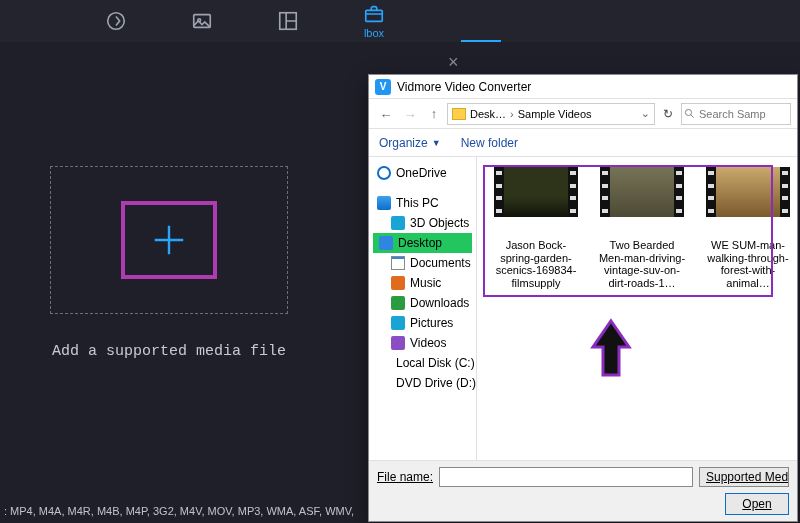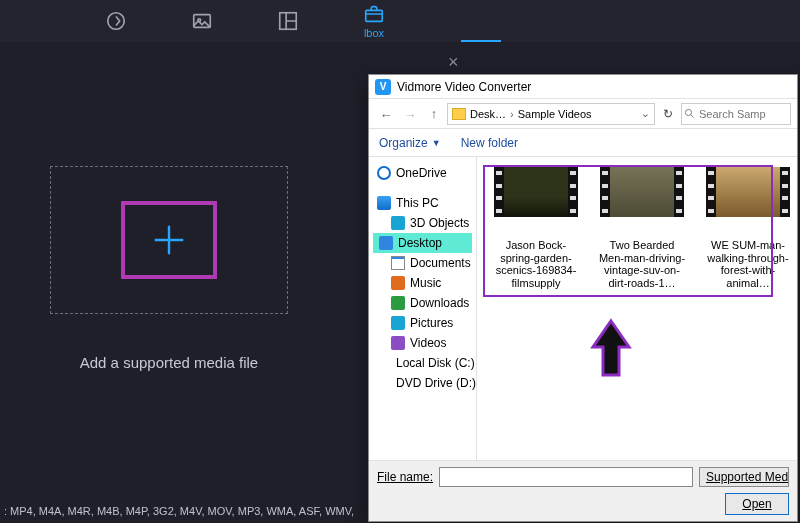--- a/index.html
+++ b/index.html
@@ -45,22 +45,22 @@
     border: 1px dashed #6a6d7a;
     display: flex; align-items: center; justify-content: center;
   }
   .add-box {
     width: 96px; height: 78px;
     border: 4px solid #b03ab3;
     display: flex; align-items: center; justify-content: center;
   }
   .add-box svg { width: 38px; height: 38px; stroke: #2aa5ff; }
   .drop-caption {
-    position: absolute; top: 354px; left: 50px; width: 238px;
-    text-align: center; font-size: 15px; color: #c7cad4;
+    position: absolute; top: 343px; left: 50px; width: 238px;
+    text-align: center; font-size: 15px; color: #c7cad4; font-family: Liberation Mono, monospace;
   }
   
   .formats {
     position: absolute; bottom: 6px; left: 4px;
     font-size: 11px; color: #bfc2cc;
     white-space: nowrap;
   }
   
   .dialog {
     position: absolute; top: 74px; left: 368px;
@@ -103,21 +103,21 @@
   .organize .caret{font-size:9px;color:#1f4ea0;}
   .newfolder{color:#1f4ea0;cursor:pointer;}
   .dlg-body{flex:1;display:flex;border-bottom:1px solid #e1e1e1;overflow:hidden;}
   
   .tree{
     width:134px;background:#fff;border-right:1px solid #e1e1e1;
     padding:6px 4px;font-size:12px;overflow:hidden;
   }
   .tree-item{display:flex;align-items:center;gap:5px;height:20px;padding-left:4px;cursor:pointer;white-space:nowrap;}
   .tree-item.lvl1{padding-left:18px;}
-  .tree-item.sel{background:#5eead4;padding-left:6px;}
+  .tree-item.sel{background:#22c55e;padding-left:6px;}
   .tree-gap{height:10px;}
   .ico{width:14px;height:14px;display:inline-block;}
   .ico.cloud{border-radius:50%;background:#fff;border:2px solid #0f6dca;box-sizing:border-box;}
   .ico.pc{background:linear-gradient(#3aa0f0,#0f6dca);border-radius:2px;}
   .ico.cube{background:#18a5d3;border-radius:2px;}
   .ico.desk{background:#2f85e0;border-radius:2px;}
   .ico.doc{background:#fff;border:1px solid #888;box-shadow:inset 0 2px 0 #2f85e0;}
   .ico.dl{background:#2a9b3e;border-radius:2px;}
   .ico.music{background:#df6b1f;border-radius:2px;}
   .ico.pic{background:#18a5d3;border-radius:2px;}

